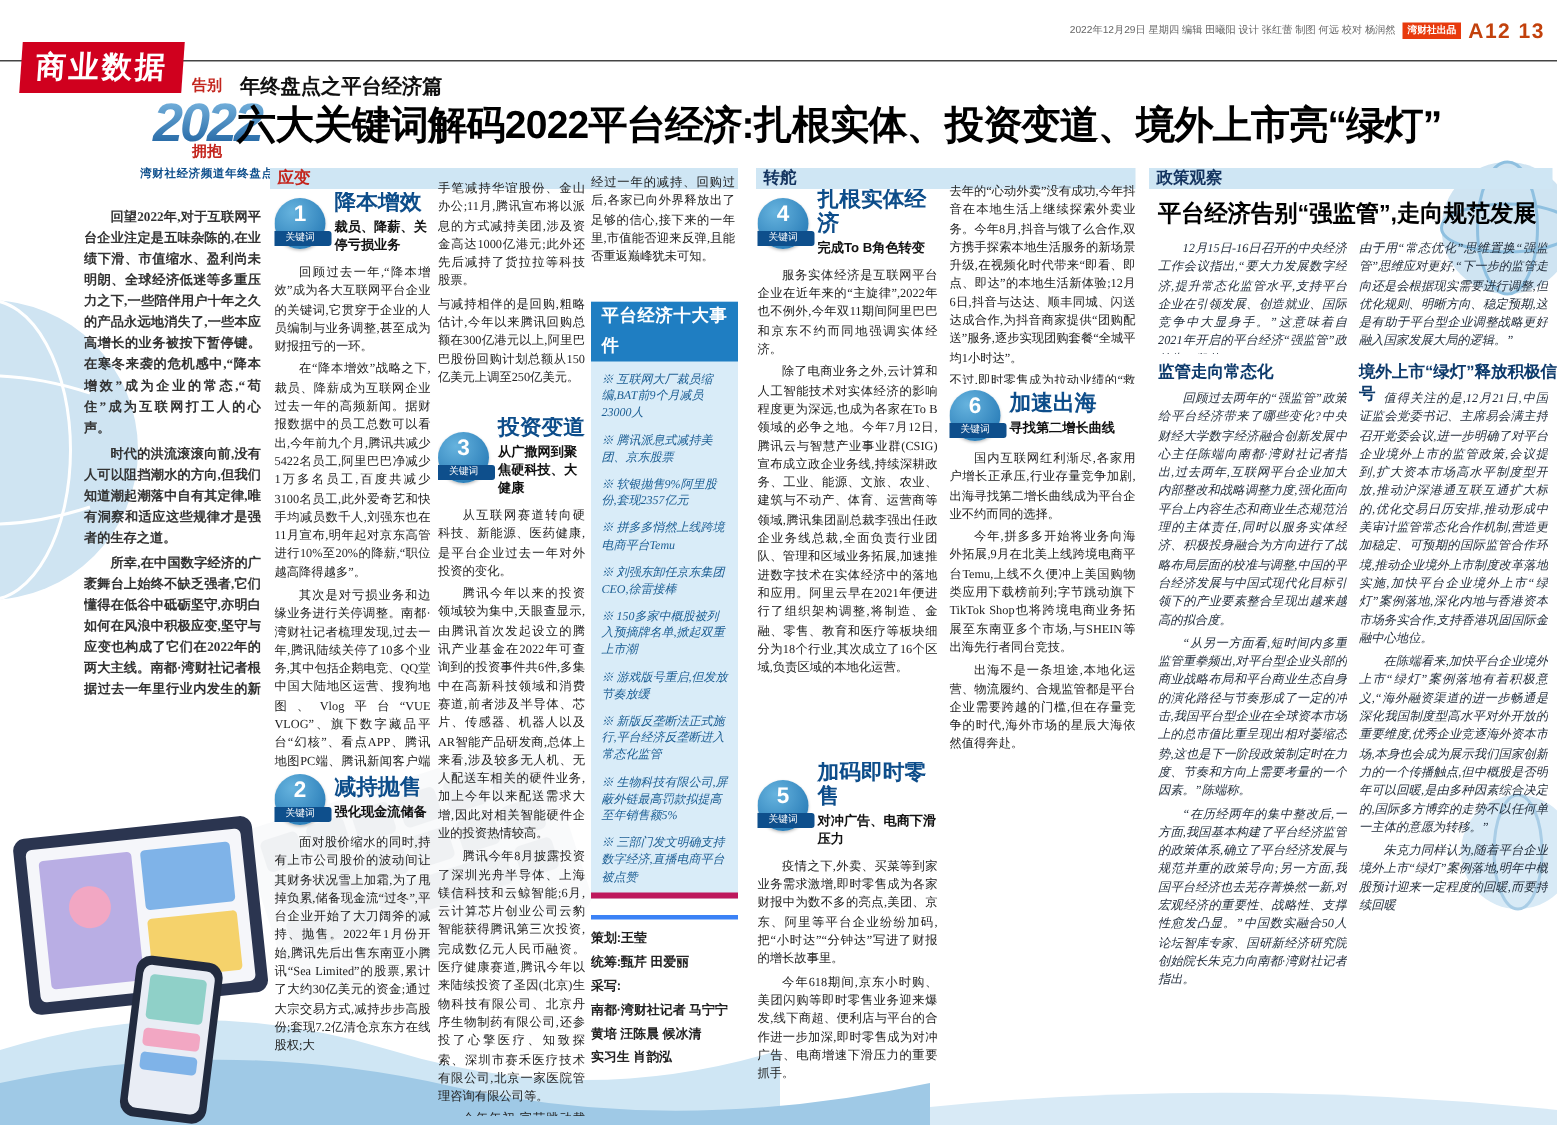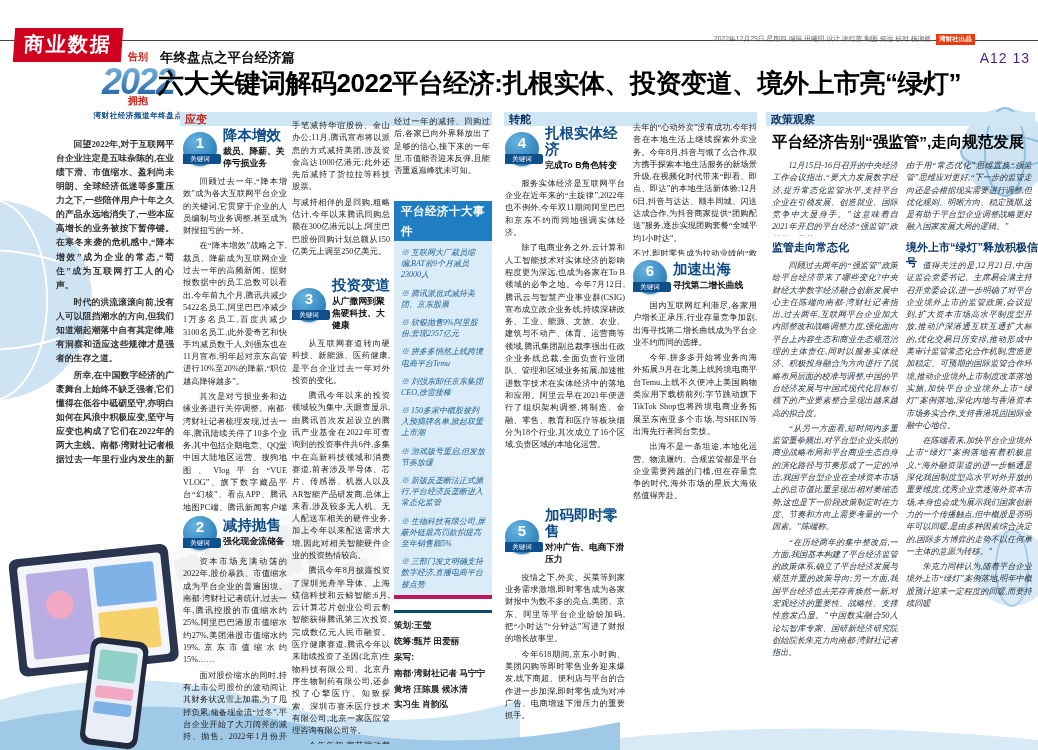--- a/index.html
+++ b/index.html
@@ -6,21 +6,21 @@
   body{width:1038px;height:750px;position:relative;background:#fff;overflow:hidden;
        font-family:"Liberation Sans",sans-serif;}
   .abs{position:absolute;}
   .z1{z-index:2;}
   
   .mast-red{background:#d0001e;color:#fff;font-weight:900;font-size:20px;letter-spacing:2px;
             padding:3px 10px 4px;transform:skewX(-4deg);}
   .topline{border-top:1.5px solid #444;width:1038px;}
   .dateline{font-size:6.8px;color:#666;white-space:nowrap;}
   .badge{background:#e83a0d;color:#fff;font-size:6.5px;padding:1px 3px;font-weight:700;}
-  .pageno{font-weight:400;font-size:14px;color:#4c1d95;letter-spacing:1px;margin-top:38px;}
+  .pageno{font-weight:700;font-size:14px;color:#c2410c;letter-spacing:1px;}
   
   .logo-year{font-size:36px;font-weight:900;font-style:italic;letter-spacing:-2px;
              background:linear-gradient(180deg,#7db9e2,#1b5f9e);-webkit-background-clip:text;
              background-clip:text;color:transparent;line-height:1;}
   .logo-red{color:#c3251d;font-weight:900;font-size:10px;}
   .logo-sub{color:#0e4f8c;font-weight:700;font-size:7.6px;letter-spacing:.5px;}
   
   .kicker{font-size:13.5px;font-weight:700;color:#111;}
   .headline{font-size:26px;font-weight:900;color:#000;letter-spacing:-.5px;white-space:nowrap;}
   
@@ -49,21 +49,21 @@
   .evt-head{background:#1f7ec2;color:#fff;font-weight:900;font-size:11.5px;line-height:20px;
             padding-left:7px;letter-spacing:.5px;}
   .evt-body{padding:6px 7px;}
   .evt-body p{margin:0 0 7px;font-size:8px;line-height:1.4;color:#1c5e93;text-indent:0;
               font-family:"Liberation Serif",serif;font-style:italic;text-align:left;}
   .evt-body p::before{content:"※ ";}
   
   .pol-headline{font-size:15.5px;font-weight:900;color:#000;white-space:nowrap;}
   .pol-sub{font-size:11px;font-weight:900;color:#0d3a6b;}
   
-  .credits{border-top:3px solid #0c4a6e;padding-top:6px;}
+  .credits{border-top:3px solid #3b82f6;padding-top:6px;}
   .credits p{margin:0 0 3px;font-size:8.6px;font-weight:700;color:#222;text-indent:0;
              line-height:1.5;font-family:"Liberation Sans",sans-serif;text-align:left;}
   svg{display:block;}
 </style>
 </head>
 <body>
 
 <svg class="abs" style="left:0;top:0;z-index:0;" width="1038" height="750" viewBox="0 0 1038 750">
 
   <circle cx="-8" cy="300" r="100" fill="#cfe4f2"></circle>
@@ -172,21 +172,20 @@
     <div class="kw-circle">
       <div class="kw-num">2</div>
       <div class="kw-ribbon">关键词</div>
     </div>
     <div>
       <div class="kw-title">减持抛售</div>
       <div class="kw-sub">强化现金流储备</div>
     </div>
   </div>
   <div class="body-text">
-      <p>资本市场充满动荡的2022年,股价暴跌、市值缩水成为平台企业的普遍困境。南都·湾财社记者统计,过去一年,腾讯控股的市值缩水约25%,阿里巴巴港股市值缩水约27%,美团港股市值缩水约19%,京东市值缩水约15%……</p>
       <p>面对股价缩水的同时,持有上市公司股价的波动间让其财务状况雪上加霜,为了甩掉负累,储备现金流“过冬”,平台企业开始了大刀阔斧的减持、抛售。2022年1月份开始,腾讯先后出售东南亚小腾讯“Sea Limited”的股票,累计了大约30亿美元的资金;通过大宗交易方式,减持步步高股份;套现7.2亿清仓京东方在线股权;大</p>
     </div>
 </div>
 
 <div class="col body-text" style="left:292px;top:120px;width:98px;height:154px;">
     <p class="noindent">手笔减持华谊股份、金山办公;11月,腾讯宣布将以派息的方式减持美团,涉及资金高达1000亿港元;此外还先后减持了货拉拉等科技股票。</p>
     <p class="noindent">与减持相伴的是回购,粗略估计,今年以来腾讯回购总额在300亿港元以上,阿里巴巴股份回购计划总额从150亿美元上调至250亿美元。</p>
   </div>
 
 <div class="col" style="left:292px;top:278px;width:98px;height:466px;">

